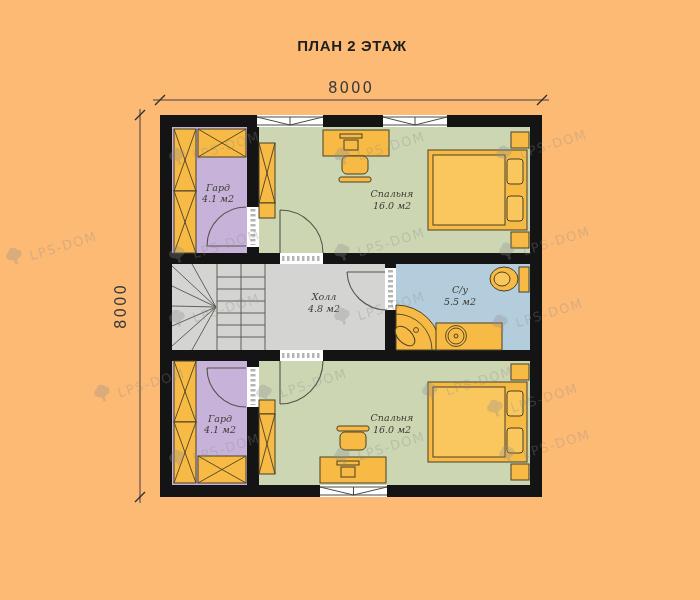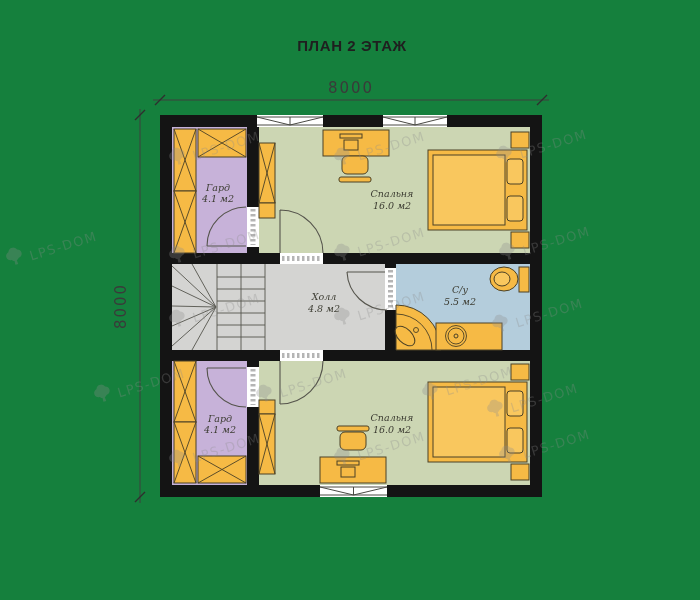--- a/index.html
+++ b/index.html
@@ -1,16 +1,16 @@
 <!DOCTYPE html>
 <html style="--wall: #141414; --bedroom_floor: #ccd6b3; --wardrobe_floor: #c7b2d9; --hall_floor: #d4d4d2; --bath_floor: #b4cddc; --furniture: #f6ba45; --furniture_light: #f9c75e; --furniture_stroke: #4b4126;"><head>
 <meta charset="utf-8">
 <style>
   html,body{margin:0;padding:0;background:#fff;}
-  .page{position:relative;width:700px;height:600px;background:#15803d;overflow:hidden;
+  .page{position:relative;width:700px;height:600px;background:#fdba74;overflow:hidden;
         font-family:"Liberation Sans",sans-serif;}
   svg{position:absolute;left:0;top:0;}
   .wall{fill:var(--wall,#141414);}
   .floor-bedroom{fill:var(--bedroom_floor,#ccd6b3);}
   .floor-wardrobe{fill:var(--wardrobe_floor,#c7b2d9);}
   .floor-hall{fill:var(--hall_floor,#d4d4d2);}
   .floor-bath{fill:var(--bath_floor,#b4cddc);}
   .gap{fill:#ffffff;}
   .jamb{stroke:#b5b5b5;stroke-width:5;stroke-dasharray:2.5 2.5;fill:none;}
   .winline{stroke:#4a4a44;stroke-width:1;fill:none;}

